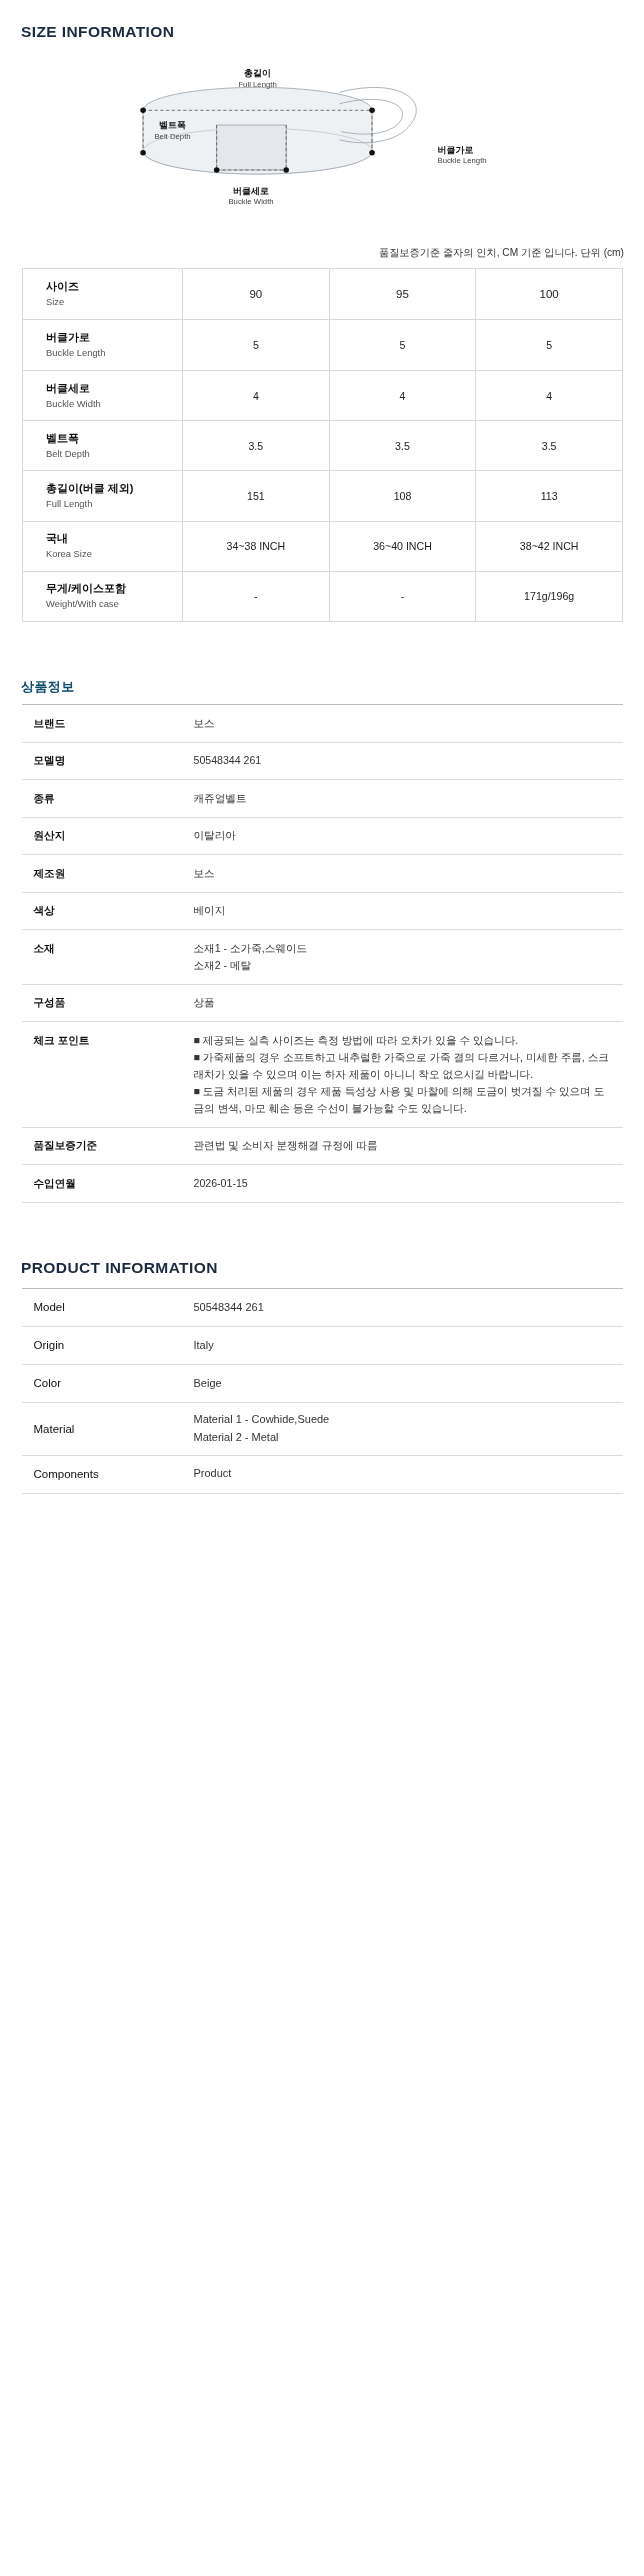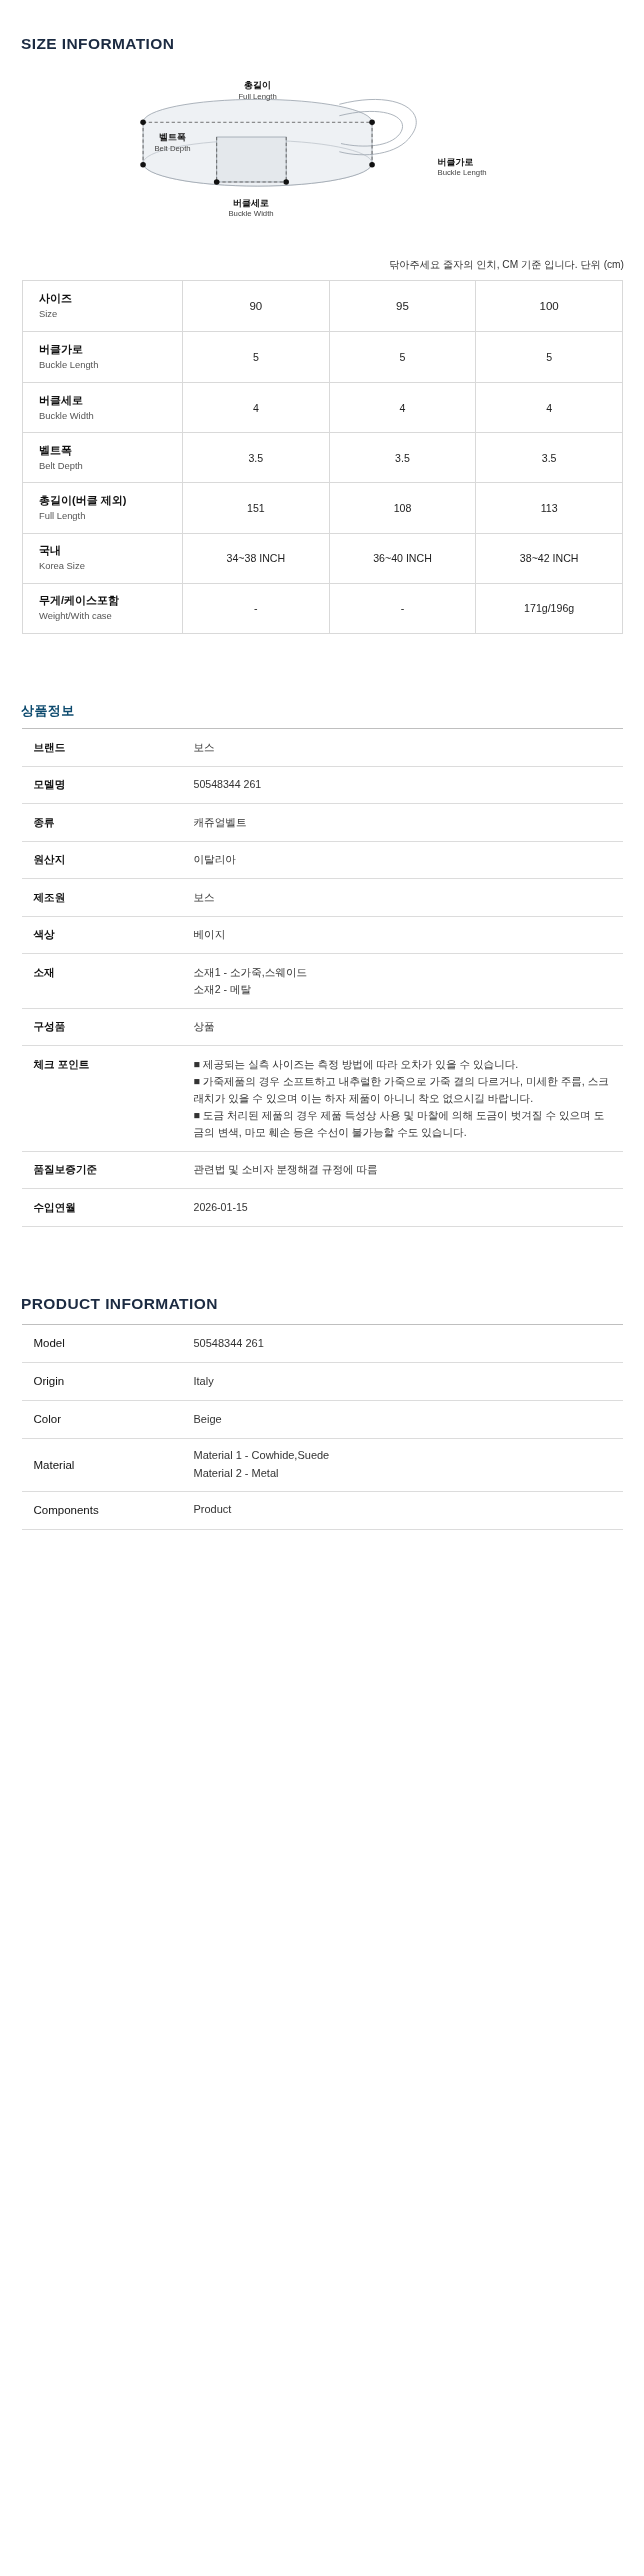--- a/index.html
+++ b/index.html
@@ -21,21 +21,20 @@
     position: relative;
   }
 
   
   .section-title {
     font-size: 15.5px;
     font-weight: bold;
     color: #1b2a41;
     letter-spacing: 0.4px;
     padding: 23px 0 11.5px 21px;
-    margin-top: 12px;
   }
   .section-title.small {
     font-size: 13px;
     color: #0c4a6e;
     padding-bottom: 8.2px;
   }
 
   
   .diagram-wrap {
     width: 100%;
@@ -63,21 +62,21 @@
     border: 0.8px solid #d9d9d9;
     font-size: 10.6px;
     color: #222;
     padding: 9.8px 6.5px;
     text-align: center;
     vertical-align: middle;
     height: 44px;
   }
   .size-table th.rowhead {
     text-align: left;
-    padding-left: 16px;
+    padding-left: 23px;
     font-weight: normal;
     width: 160px;
     line-height: 1.45;
   }
   .size-table th.rowhead .ko {
     display: block;
     font-weight: bold;
     font-size: 11px;
     color: #111;
   }
@@ -177,21 +176,21 @@
       <text class="dg-label-en" x="96" y="95" text-anchor="middle">Belt Depth</text>
 
       <text class="dg-label-ko" x="420" y="112" text-anchor="start">버클가로</text>
       <text class="dg-label-en" x="420" y="125" text-anchor="start">Buckle Length</text>
 
       <text class="dg-label-ko" x="192" y="162" text-anchor="middle">버클세로</text>
       <text class="dg-label-en" x="192" y="175" text-anchor="middle">Buckle Width</text>
     </svg>
   </div>
 
-  <div class="diagram-note">닦아주세요 줄자의 인치, CM 기준 입니다. 단위 (cm)</div>
+  <div class="diagram-note">품질보증기준 줄자의 인치, CM 기준 입니다. 단위 (cm)</div>
 
   <table class="size-table">
     <thead>
       <tr>
         <th class="rowhead">
           <span class="ko">사이즈</span>
           <span class="en">Size</span>
         </th>
         <th class="colhead">90</th>
         <th class="colhead">95</th>

